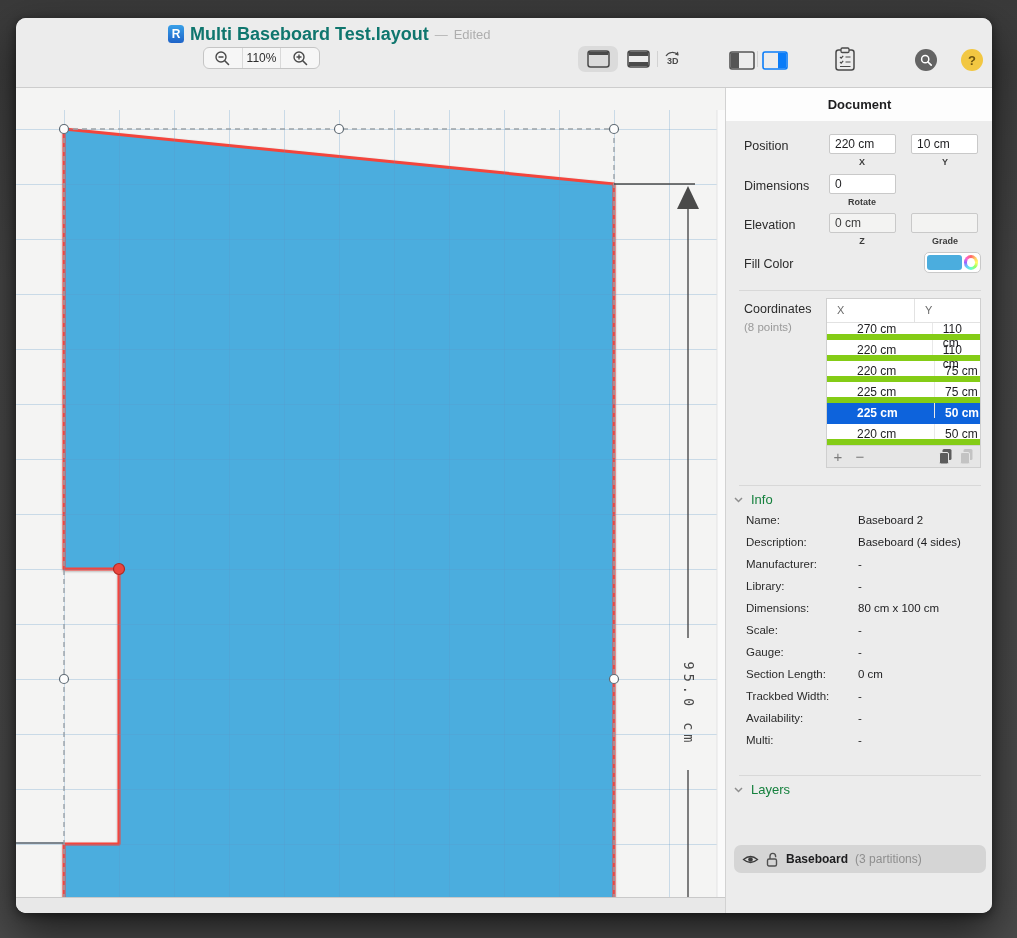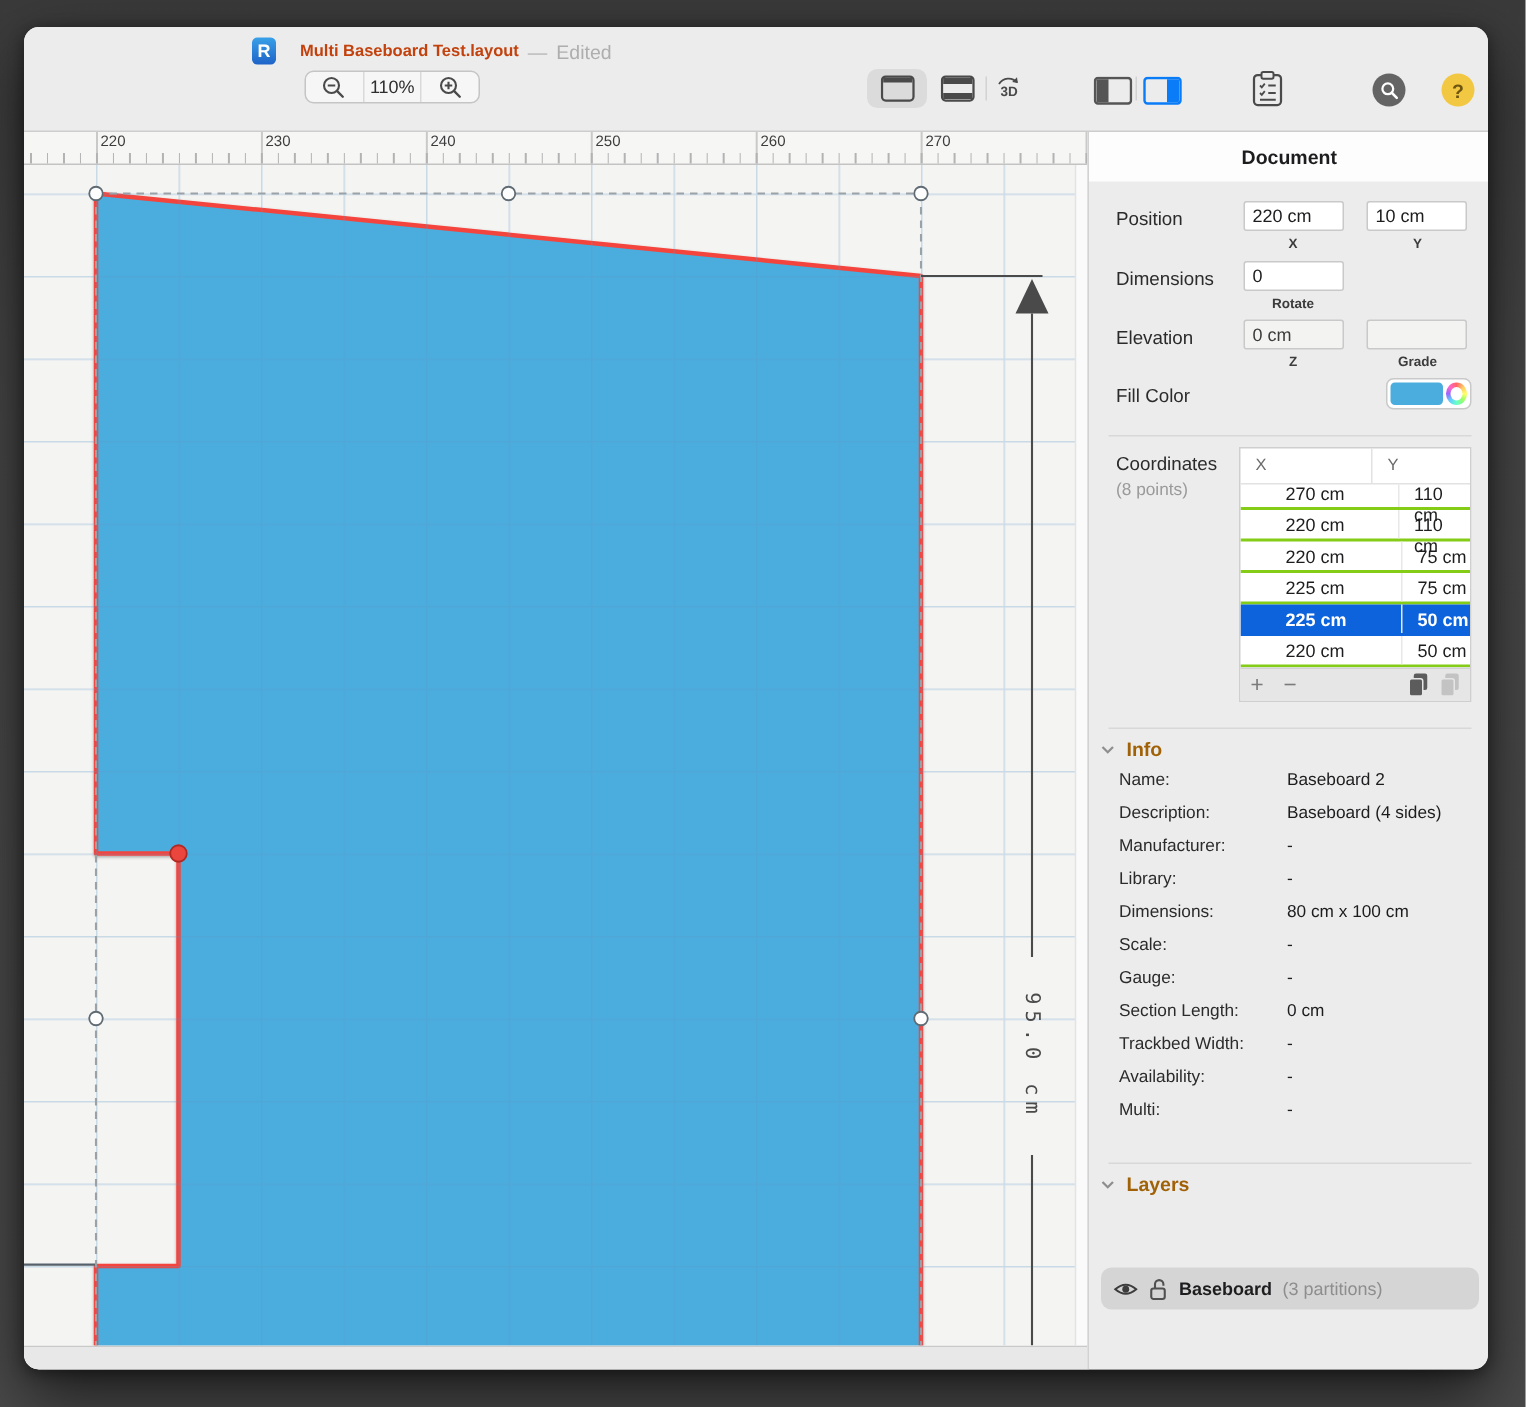--- a/index.html
+++ b/index.html
@@ -12,21 +12,21 @@
   .window {
     position:absolute; left:16px; top:18px; width:976px; height:895px;
     background:#ececec; border-radius:10px; overflow:hidden;
     box-shadow:0 18px 45px rgba(0,0,0,.62), 0 2px 10px rgba(0,0,0,.45);
   }
   
   .header { position:absolute; left:0; top:0; width:976px; height:70px; background:#ececec; border-bottom:1px solid #cdcdcd; }
   .titlebar { position:absolute; left:152px; top:6px; height:20px; display:flex; align-items:center; gap:6px; }
   .app-icon { width:16px; height:18px; border-radius:3.5px; background:linear-gradient(180deg,#39a0e8,#1e63c8);
     color:#fff; font-size:12px; font-weight:bold; display:flex; align-items:center; justify-content:center; }
-  .doc-title { font-size:11px; font-weight:bold; color:#c2410c;margin-left:10px; }
+  .doc-title { font-size:18px; font-weight:bold; color:#0f766e; }
   .title-sep { font-size:13px; color:#b5b5b5; }
   .title-status { font-size:13px; color:#aeaeae; }
   .tool-label { position:absolute; top:74px; transform:translateX(-50%); font-size:11px; color:#4a4a4a; }
   .zoom-group { position:absolute; left:187px; top:29px; width:117px; height:22px; border:1px solid #c5c5c5;
     border-radius:6px; background:rgba(255,255,255,.5); display:flex; align-items:center; }
   .zoom-cell { flex:1; display:flex; align-items:center; justify-content:center; height:100%; }
   .zoom-cell + .zoom-cell { border-left:1px solid #d9d9d9; }
   .zoom-value { font-size:12px; color:#2e2e2e; }
   .seg-selected { position:absolute; background:#dbdbdb; border-radius:7px; }
   .ticon { position:absolute; display:flex; align-items:center; justify-content:center; }
@@ -63,32 +63,32 @@
     background:conic-gradient(#f66,#fc6,#ff6,#9f6,#6fc,#6cf,#96f,#f6c,#f66); position:relative; }
   .color-wheel::after { content:""; position:absolute; inset:3px; background:#fff; border-radius:50%; }
   .divider { position:absolute; left:13px; width:242px; height:1px; background:#d8d8d8; }
   
   .coord-table { position:absolute; left:100px; top:210px; width:155px; height:170px; border:1px solid #cfcfcf;
     background:#fff; display:flex; flex-direction:column; }
   .coord-head { height:24px; display:flex; border-bottom:1px solid #e2e2e2; }
   .coord-head span { font-size:11px; color:#6b6b6b; padding:5px 0 0 10px; }
   .coord-head span:first-child { width:88px; border-right:1px solid #e2e2e2; }
   .coord-body { height:122px; overflow:hidden; }
-  .coord-row { height:21px; display:flex; border-bottom:2px solid #84cc16;padding-left:20px; }
+  .coord-row { height:21px; display:flex; border-bottom:6px solid #84cc16;padding-left:20px; }
   .coord-row:first-child { margin-top:-4px; }
   .coord-cell { font-size:12px; color:#1d1d1f; padding:3px 0 0 10px; }
   .coord-cell:first-child { width:88px; border-right:1px solid #e8e8e8; }
   .coord-row.selected { border-bottom-color:transparent; }
   .coord-row.selected .coord-cell { color:#fff; font-weight:bold; }
   .coord-foot { height:22px; background:#e6e6e6; border-top:1px solid #d2d2d2; display:flex; align-items:center; }
   .pm-btn { font-size:15px; color:#7b7b7b; width:22px; text-align:center; line-height:15px; }
   .foot-icons { margin-left:auto; display:flex; gap:6px; padding-right:6px; }
   
   .section-head { position:absolute; display:flex; align-items:center; gap:8px; }
-  .section-title { font-size:13px; font-weight:bold; color:#a16207; }
+  .section-title { font-size:13px; font-weight:normal; color:#15803d; }
   .info-rows { position:absolute; left:20px; top:426px; width:230px; display:flex; flex-direction:column; gap:10px; }
   .info-row { display:flex; font-size:11.5px; line-height:12px; }
   .info-label { width:112px; color:#2b2b2b; }
   .info-value { color:#1d1d1f; }
   .layer-row { position:absolute; left:8px; width:252px; height:28px; display:flex; align-items:center; gap:7px; padding:0 8px; }
   .layer-row.selected { background:#d5d5d5; border-radius:7px; }
   .layer-name { font-size:12px; font-weight:bold; color:#1d1d1f; }
   .layer-note { font-size:12px; color:#8e8e8e; }
   .layer-frame { width:15px; height:15px; border:1.5px dashed #b5b5b5; border-radius:3px; margin-left:auto; }
 </style>
@@ -189,30 +189,20 @@
     </div>
     <span class="tool-label" style="left:910px;">Search</span>
 
     <div class="ticon" style="left:945px; top:31px;">
       <div class="tips-circle">?</div>
     </div>
     <span class="tool-label" style="left:956px;">Tips</span>
   </div>
 
   <div class="canvas">
-    <div class="ruler">
-      <div class="ruler-major"></div>
-      <div class="ruler-minor"></div>
-    <span class="ruler-num" style="left: 51px;">220</span>
-        <span class="ruler-num" style="left: 161px;">230</span>
-        <span class="ruler-num" style="left: 271px;">240</span>
-        <span class="ruler-num" style="left: 381px;">250</span>
-        <span class="ruler-num" style="left: 491px;">260</span>
-        <span class="ruler-num" style="left: 601px;">270</span>
-      </div>
 
     <div class="draw-area">
       <svg width="709" height="787" viewBox="0 0 709 787" style="position:absolute; inset:0;">
         <defs>
           <pattern id="grid" width="55" height="55" patternUnits="userSpaceOnUse" x="48" y="19">
             <path d="M0 .5 H55 M.5 0 V55" stroke="rgba(90,150,200,0.28)" stroke-width="1" fill="none"></path>
           </pattern>
           <filter id="redshadow" x="-5%" y="-5%" width="110%" height="110%">
             <feDropShadow dx="0" dy="1" stdDeviation="1.2" flood-color="#000" flood-opacity="0.3"></feDropShadow>
           </filter>

